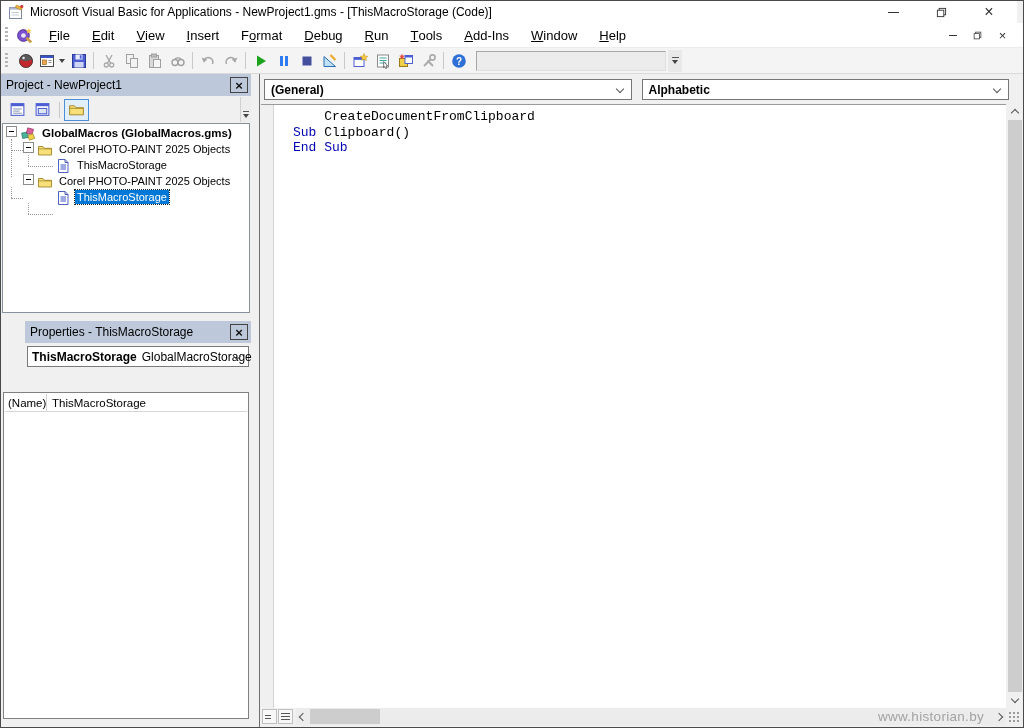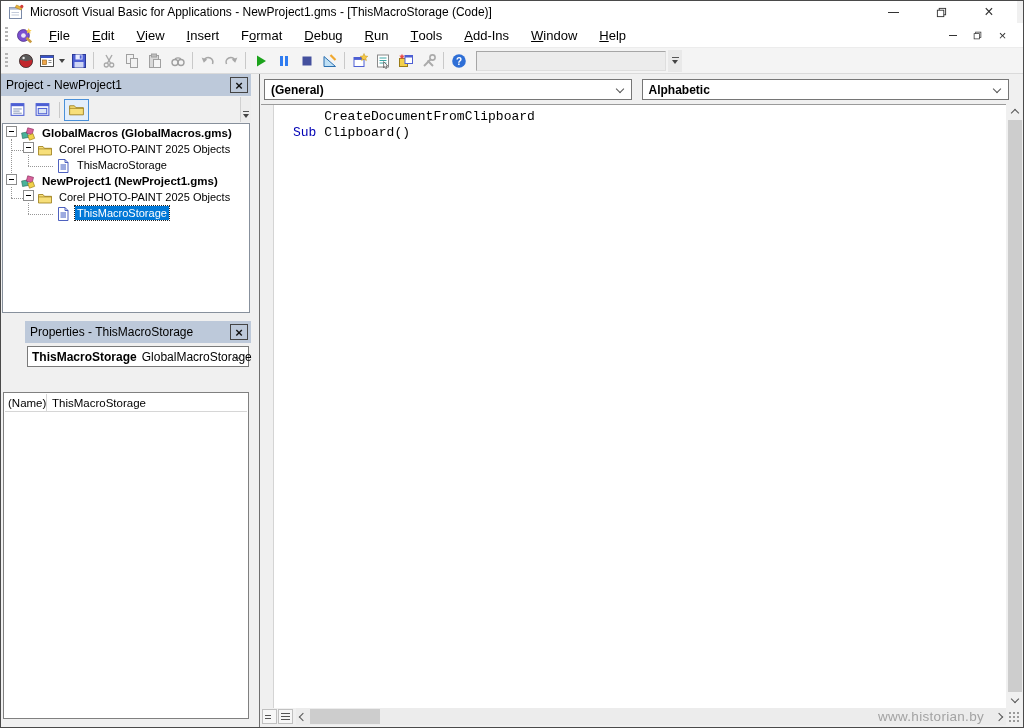--- a/index.html
+++ b/index.html
@@ -449,31 +449,20 @@
                 <svg viewBox="0 0 16 16">
                   <path d="M3.5 1.5 h6.5 l3 3 V14.5 H3.5 z" fill="#fff" stroke="#3a4fb8" stroke-width="0.9"></path>
                   <path d="M10 1.5 v3 h3" fill="none" stroke="#3a4fb8" stroke-width="0.9"></path>
                   <line x1="5.5" y1="7" x2="11" y2="7" stroke="#3a56c0"></line>
                   <line x1="5.5" y1="9" x2="11" y2="9" stroke="#3a56c0"></line>
                   <line x1="5.5" y1="11" x2="11" y2="11" stroke="#3a56c0"></line>
                 </svg>
               </span>
               <span class="tree-label">ThisMacroStorage</span>
             </div>
-            <div class="tree-row" style="padding-left: 3px;">
-              <span class="expander"></span>
-              <span class="tree-ico">
-                <svg viewBox="0 0 16 16">
-                  <rect x="2" y="6.5" width="6" height="5.5" transform="rotate(-10 5 9)" fill="#49b39a" stroke="#2a6b5a" stroke-width="0.6"></rect>
-                  <rect x="7" y="2.5" width="6" height="5.5" transform="rotate(15 10 5)" fill="#d8619a" stroke="#8a3060" stroke-width="0.6"></rect>
-                  <rect x="8.5" y="8.5" width="5.5" height="5" transform="rotate(-20 11 11)" fill="#f2d24b" stroke="#9a7b16" stroke-width="0.6"></rect>
-                </svg>
-              </span>
-              <span class="tree-label bold">NewProject1 (NewProject1.gms)</span>
-            </div>
             <div class="tree-row" style="padding-left: 20px;">
               <span class="expander"></span>
               <span class="tree-ico">
                 <svg viewBox="0 0 16 16">
                   <path d="M1.5 4.5 h4.5 l1.5 1.8 h7 V13 H1.5 z" fill="#f7df7a" stroke="#9a7b16" stroke-width="0.8"></path>
                   <path d="M1.5 6.9 h13" stroke="#9a7b16" stroke-width="0.7"></path>
                 </svg>
               </span>
               <span class="tree-label">Corel PHOTO-PAINT 2025 Objects</span>
             </div>
@@ -518,21 +507,21 @@
           <span class="chev combo-chev"></span>
         </div>
         <div class="combo">
           <span>Alphabetic</span>
           <span class="chev combo-chev"></span>
         </div>
       </div>
 
       <div class="code-area">
         <div class="code-margin"></div>
-        <div class="code-lines"><div class="code-line" style="padding-left: 4ch;"><span>CreateDocumentFromClipboard</span></div><div class="code-line" style="padding-left: 0ch;"><span class="kw">Sub</span><span> Clipboard()</span></div></div>
+        <div class="code-lines"><div class="code-line" style="padding-left: 4ch;"><span>CreateDocumentFromClipboard</span></div><div class="code-line" style="padding-left: 0ch;"><span class="kw">Sub</span><span> Clipboard()</span></div><div class="code-line" style="padding-left: 0ch;"><span class="kw">End Sub</span></div></div>
       </div>
 
       <div class="vscroll">
         <div class="vs-up">
             <span class="chev-up"></span>
           </div>
         <div class="vs-thumb"></div>
         <div class="vs-down">
             <span class="chev"></span>
           </div>

